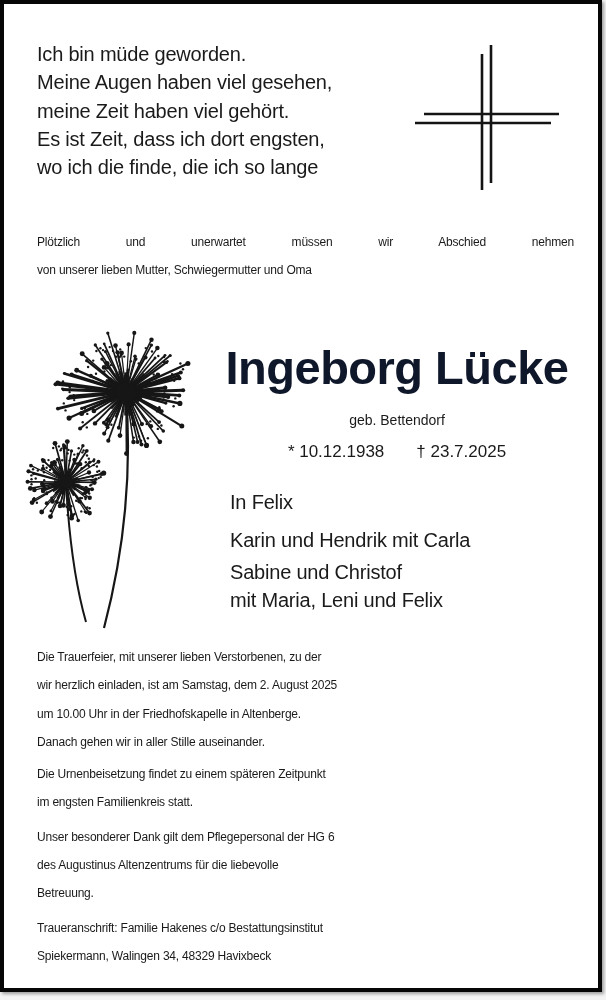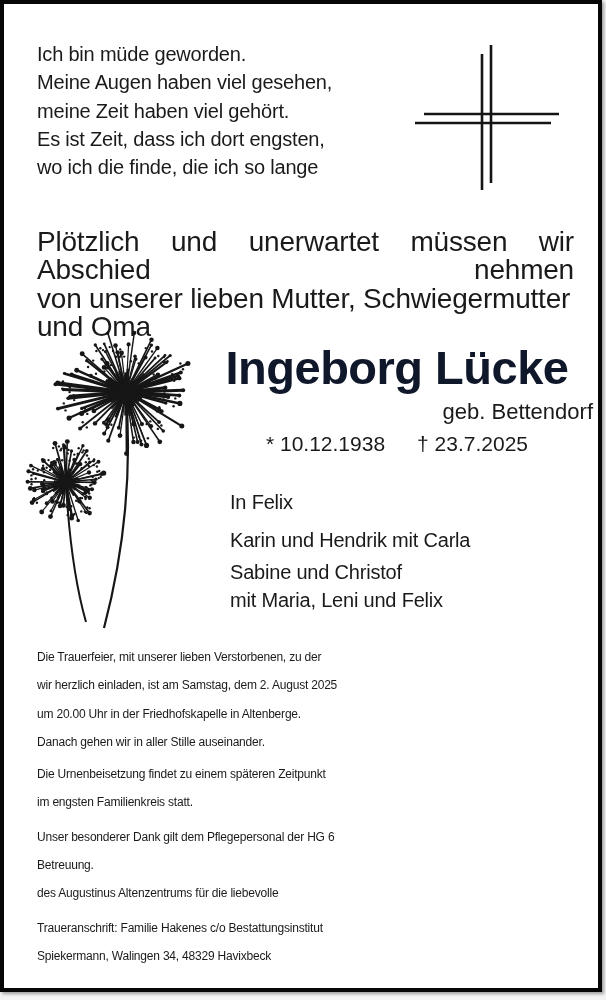--- a/index.html
+++ b/index.html
@@ -15,32 +15,32 @@
     padding-left:8px;
   }
   .line-justify{text-align:justify;text-align-last:justify;}
   .poem{
     position:absolute;left:33px;top:36px;width:382px;
     font-size:20px;line-height:28.3px;letter-spacing:-0.2px;
   }
   .cross{position:absolute;left:402px;top:33px;}
   .intro{
     position:absolute;left:33px;top:224px;width:537px;
-    font-size:28px;line-height:28.3px;letter-spacing:-0.2px;
+    font-size:12px;line-height:28.3px;letter-spacing:-0.2px;
   }
   .dandelion{position:absolute;left:8px;top:298px;overflow:visible;}
   .deceased-block{
     position:absolute;left:197px;top:340px;width:392px;text-align:center;
   }
   .deceased-name{
     font-size:47px;font-weight:bold;line-height:48px;letter-spacing:-0.5px;color:#0f172a;
   }
-  .maiden-name{font-size:22px;line-height:24px;margin-top:8px;text-align:right;}
+  .maiden-name{font-size:14px;line-height:24px;margin-top:16px;}
   .life-dates{
-    font-size:21px;line-height:22px;margin-top:9px;
+    font-size:17px;line-height:22px;margin-top:9px;
     display:flex;justify-content:center;gap:32px;
   }
   .mourners{
     position:absolute;left:226px;top:484px;
     font-size:20px;line-height:28px;letter-spacing:-0.2px;
   }
   .mourners .m1{margin-top:10px;text-align:right;}
   .mourners .m2{margin-top:4px;}
   .body-text{
     position:absolute;left:33px;top:639px;width:537px;
@@ -563,31 +563,31 @@
     <div class="m2">
         <div>Sabine und Christof</div>
         <div>mit Maria, Leni und Felix</div>
       </div>
   </div>
 
   <div class="body-text">
     <div>
         <div>Die Trauerfeier, mit unserer lieben Verstorbenen, zu der</div>
         <div>wir herzlich einladen, ist am Samstag, dem 2. August 2025</div>
-        <div>um 20.00 Uhr in der Friedhofskapelle in Altenberge.</div>
+        <div>um 10.00 Uhr in der Friedhofskapelle in Altenberge.</div>
         <div>Danach gehen wir in aller Stille auseinander.</div>
       </div>
     <div class="para-gap4">
         <div>Die Urnenbeisetzung findet zu einem späteren Zeitpunkt</div>
         <div>im engsten Familienkreis statt.</div>
       </div>
     <div class="para-gap6">
         <div>Unser besonderer Dank gilt dem Pflegepersonal der HG 6</div>
+        <div>des Augustinus Altenzentrums für die liebevolle</div>
         <div>Betreuung.</div>
-        <div>des Augustinus Altenzentrums für die liebevolle</div>
       </div>
     <div class="para-gap6">
         <div>Traueranschrift: Familie Hakenes c/o Bestattungsinstitut</div>
         <div>Spiekermann, Walingen 34, 48329 Havixbeck</div>
       </div>
   </div>
 
 </div>
 
 </body></html>

